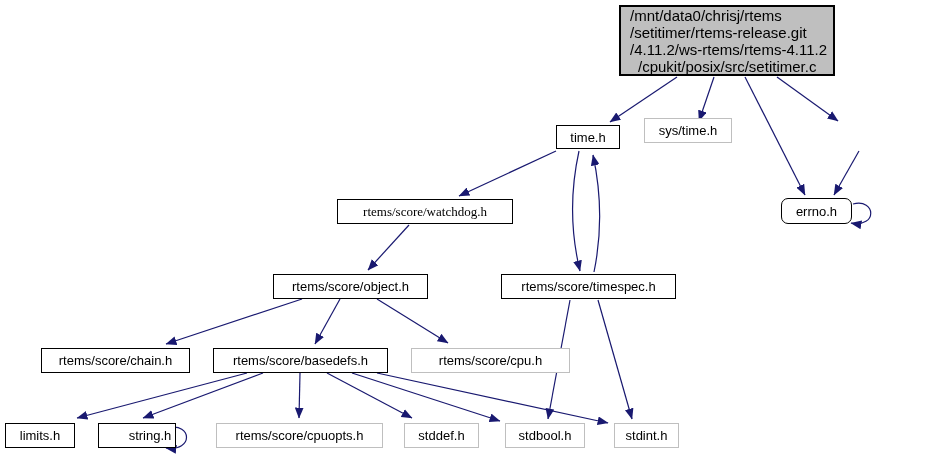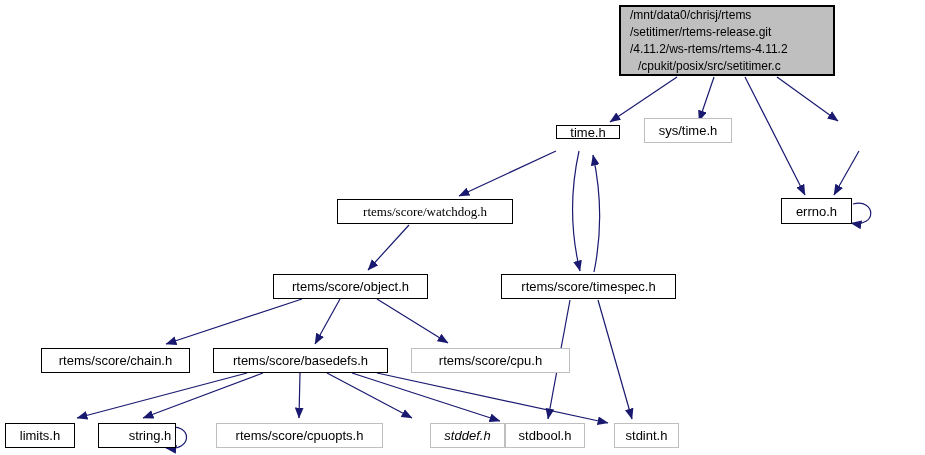--- a/index.html
+++ b/index.html
@@ -32,21 +32,21 @@
   }
   .node.leaf { border-color: #bfbfbf; }
   .node.root {
     background: #bfbfbf;
     border: 2px solid #000000;
     flex-direction: column;
     align-items: flex-start;
     justify-content: space-between;
     padding-left: 9px;
     padding-right: 4px;
-    font-size: 12px;
+    font-size: 15px;
     line-height: 17px;
   }
 </style>
 </head>
 <body>
 
 <div id="canvas">
 
   <svg id="edges" width="925" height="455" viewBox="0 0 925 455" fill="none" xmlns="http://www.w3.org/2000/svg">
     <defs>
@@ -80,34 +80,34 @@
     </g>
   </svg>
 
   <div class="node root" style="left:619px; top:5px; width:216px; height:71px;">
     <div>/mnt/data0/chrisj/rtems</div>
     <div>/setitimer/rtems-release.git</div>
     <div>/4.11.2/ws-rtems/rtems-4.11.2</div>
     <div style="padding-left:8px;">/cpukit/posix/src/setitimer.c</div>
   </div>
 
-  <div class="node" style="left:556px; top:125px; width:64px; height:14px;">time.h</div>
+  <div class="node" style="left:556px; top:125px; width:64px; height:24px;">time.h</div>
   <div class="node leaf" style="left:644px; top:118px; width:88px; height:25px;">sys/time.h</div>
 
-  <div class="node" style="left:781px; top:198px; width:71px; height:26px;">errno.h</div>
+  <div class="node" style="left:781px; top:198px; width:71px; height:26px;border-radius:7px;">errno.h</div>
 
   <div class="node" style="left:337px; top:199px; width:176px; height:25px;font-family:Liberation Serif, serif;">rtems/score/watchdog.h</div>
 
   <div class="node" style="left:273px; top:274px; width:155px; height:25px;">rtems/score/object.h</div>
   <div class="node" style="left:501px; top:274px; width:175px; height:25px;">rtems/score/timespec.h</div>
 
   <div class="node" style="left:41px; top:348px; width:149px; height:25px;">rtems/score/chain.h</div>
   <div class="node" style="left:213px; top:348px; width:175px; height:25px;">rtems/score/basedefs.h</div>
   <div class="node leaf" style="left:411px; top:348px; width:159px; height:25px;">rtems/score/cpu.h</div>
 
   <div class="node" style="left:5px; top:423px; width:70px; height:25px;">limits.h</div>
   <div class="node" style="left:98px; top:423px; width:78px; height:25px;padding-left:26px;">string.h</div>
   <div class="node leaf" style="left:216px; top:423px; width:167px; height:25px;">rtems/score/cpuopts.h</div>
-  <div class="node leaf" style="left:430px; top:423px; width:75px; height:25px;font-style:italic;">stddef.h</div>
+  <div class="node leaf" style="left:404px; top:423px; width:75px; height:25px;">stddef.h</div>
   <div class="node leaf" style="left:505px; top:423px; width:80px; height:25px;">stdbool.h</div>
   <div class="node leaf" style="left:614px; top:423px; width:65px; height:25px;">stdint.h</div>
 
 </div>
 
 </body></html>

